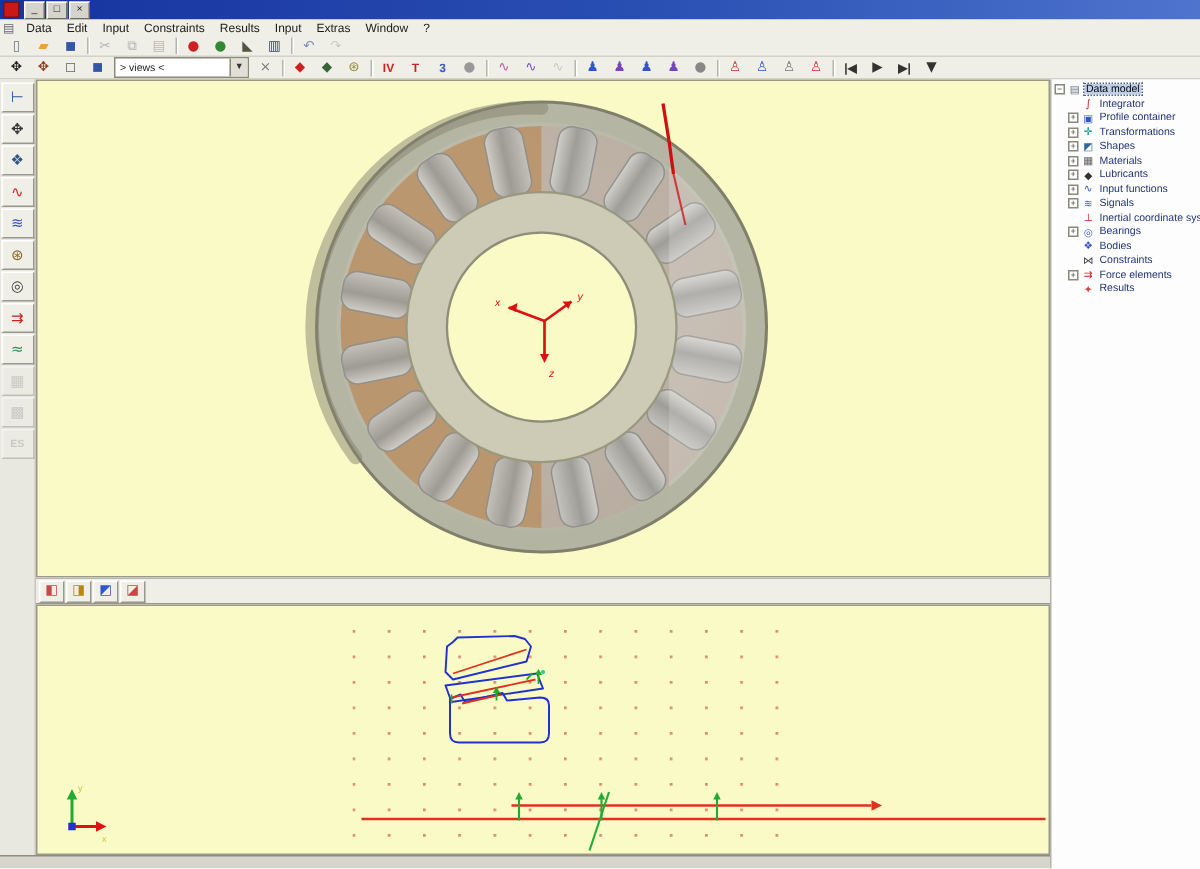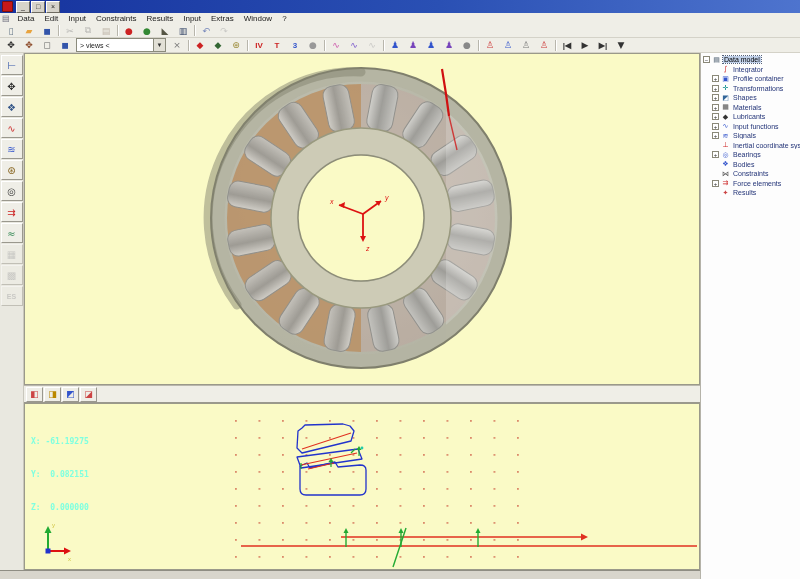--- a/index.html
+++ b/index.html
@@ -243,25 +243,20 @@
 </div>
 
 <div class="splitbar">
     <span class="sbtn" style="color: rgb(204, 68, 68);">◧</span>
     <span class="sbtn" style="color: rgb(187, 136, 0);">◨</span>
     <span class="sbtn" style="color: rgb(51, 85, 204);">◩</span>
     <span class="sbtn" style="color: rgb(204, 68, 68);">◪</span>
   </div>
 
 <div class="view2d">
-  <div class="readout">
-    <div>X: -61.19275</div>
-    <div>Y:  0.082151</div>
-    <div>Z:  0.000000</div>
-  </div>
   <svg width="674" height="165" viewBox="0 0 674 165">
     <defs>
       <pattern id="dots" x="210" y="16" width="23.5" height="17" patternUnits="userSpaceOnUse">
         <rect width="1.8" height="1.8" fill="#DB8A6A"></rect>
       </pattern>
     </defs>
     <rect x="210" y="16" width="303" height="145" fill="url(#dots)"></rect>
 
     <g fill="none" stroke="#2233CC" stroke-width="1.3" stroke-linejoin="round">
       <path d="M277,24 L280,21 L318,20 L325,22 L329,27 L326,37 L277,49 L272,44 L273,27 Z"></path>

